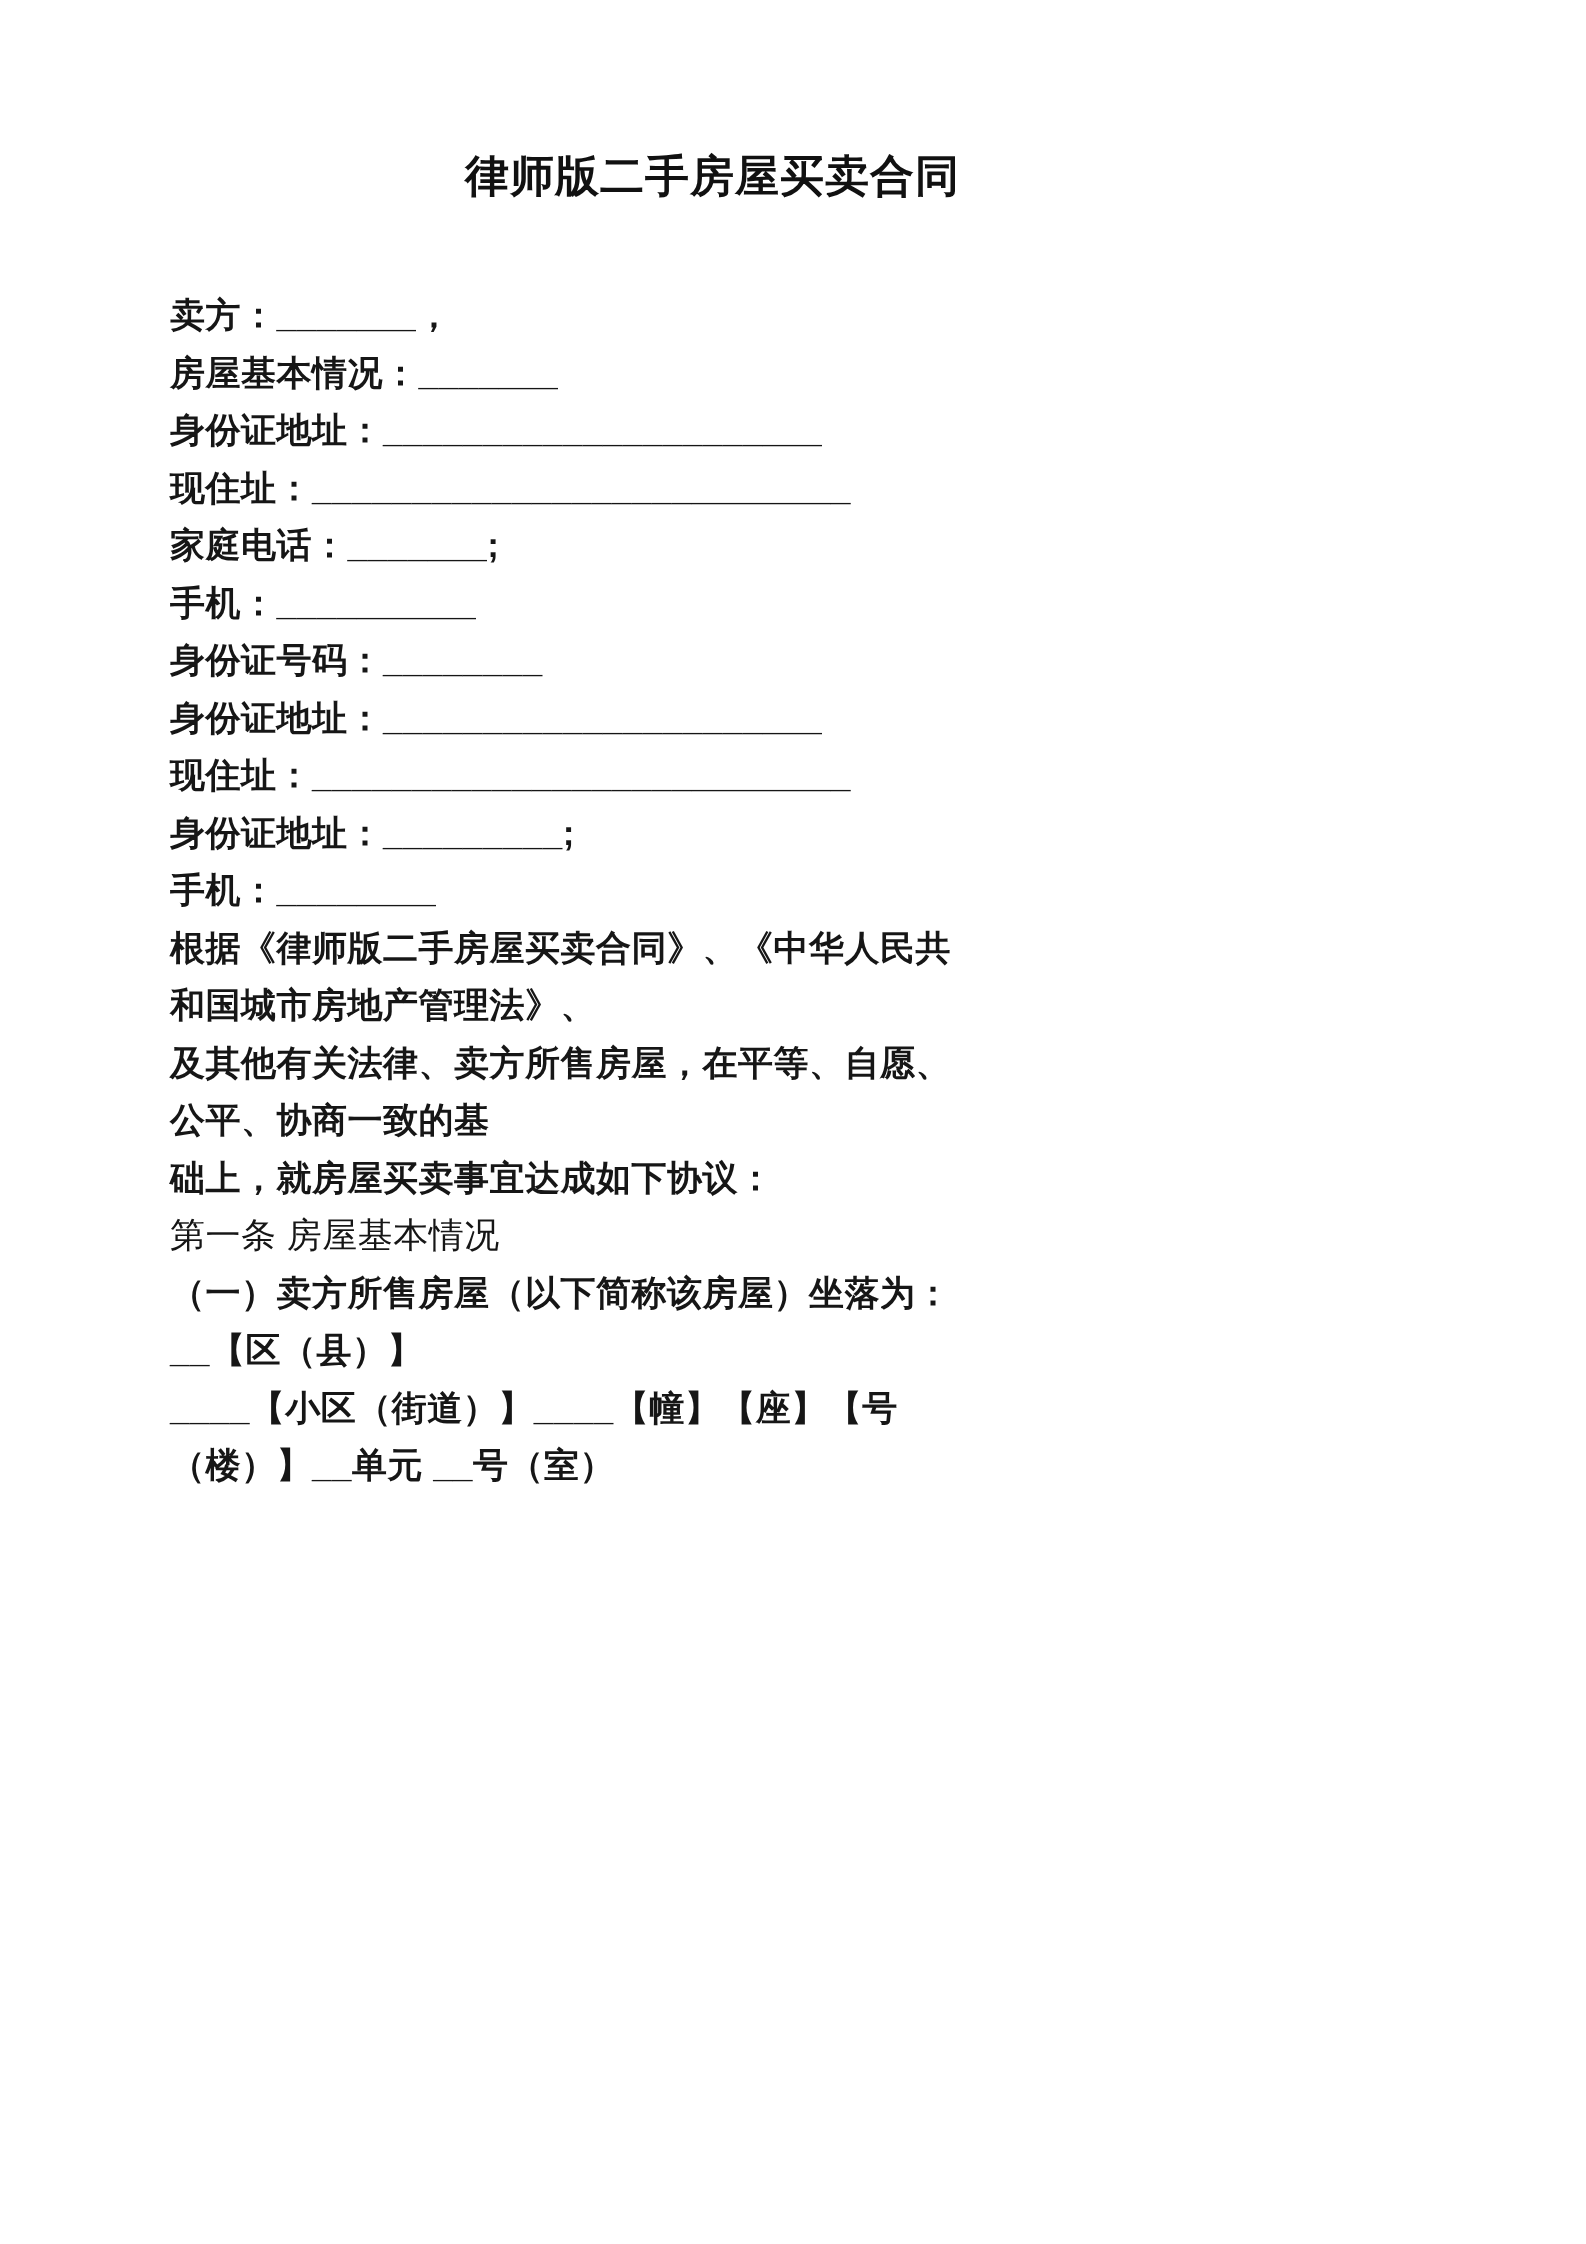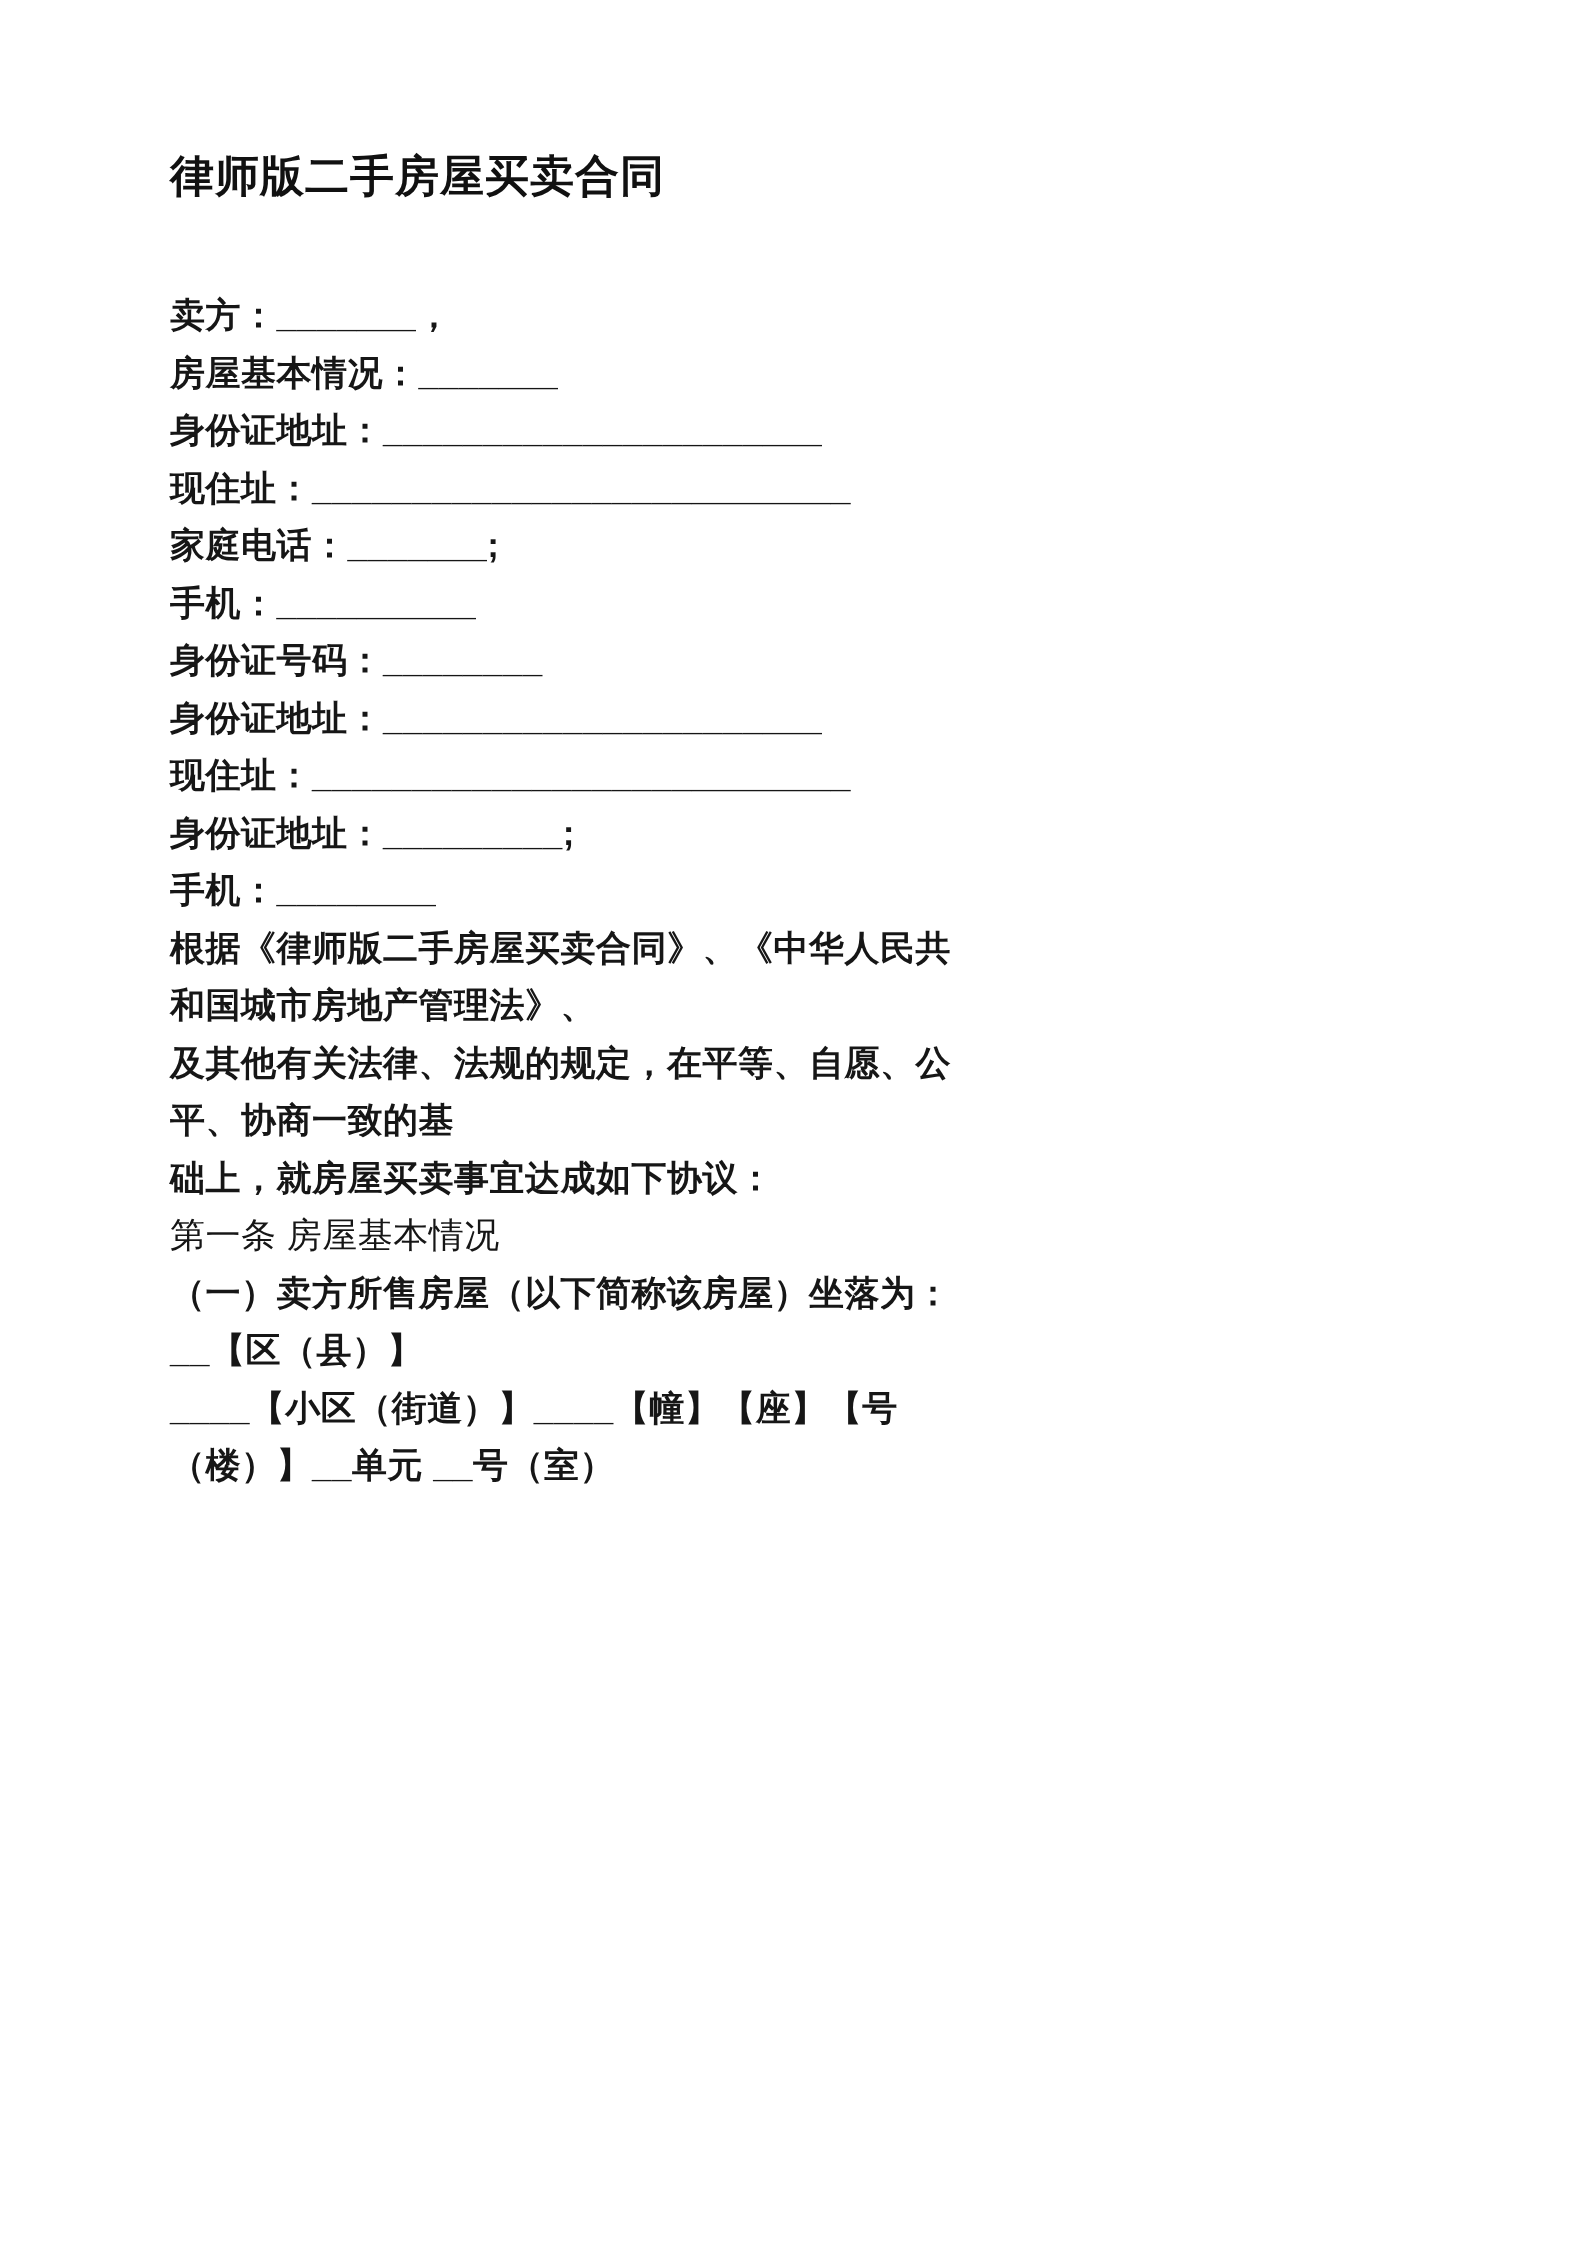--- a/index.html
+++ b/index.html
@@ -20,21 +20,21 @@
   }
   .content {
     width: 800px;
   }
   .title {
     width: 790px;
     margin: 0 0 82px 0;
     font-size: 44px;
     line-height: 56px;
     font-weight: bold;
-    text-align: left;
+    text-align: right;
     color: #111111;
     letter-spacing: 1px;
   }
   .line {
     margin: 0;
     font-size: 35px;
     line-height: 57.5px;
     font-weight: bold;
     white-space: pre-wrap;
     letter-spacing: 0.5px;
@@ -57,21 +57,21 @@
     <p class="line">现住址：___________________________</p>
     <p class="line">家庭电话：_______;</p>
     <p class="line">手机：__________</p>
     <p class="line">身份证号码：________</p>
     <p class="line">身份证地址：______________________</p>
     <p class="line">现住址：___________________________</p>
     <p class="line">身份证地址：_________;</p>
     <p class="line">手机：________</p>
 
     <p class="line">根据《律师版二手房屋买卖合同》、《中华人民共和国城市房地产管理法》、</p>
-    <p class="line">及其他有关法律、法规的规定，在平等、自愿、公平、协商一致的基</p>
+    <p class="line">及其他有关法律、卖方所售房屋，在平等、自愿、公平、协商一致的基</p>
     <p class="line">础上，就房屋买卖事宜达成如下协议：</p>
 
     <p class="line heading">第一条 房屋基本情况</p>
 
     <p class="line">（一）卖方所售房屋（以下简称该房屋）坐落为：__【区（县）】</p>
     <p class="line">____【小区（街道）】____【幢】【座】【号（楼）】__单元 __号（室）</p>
 
   </div>
 </div>
 

